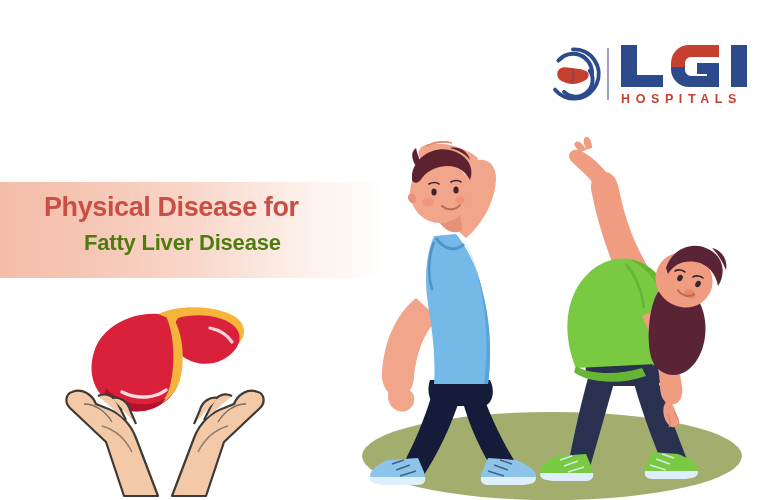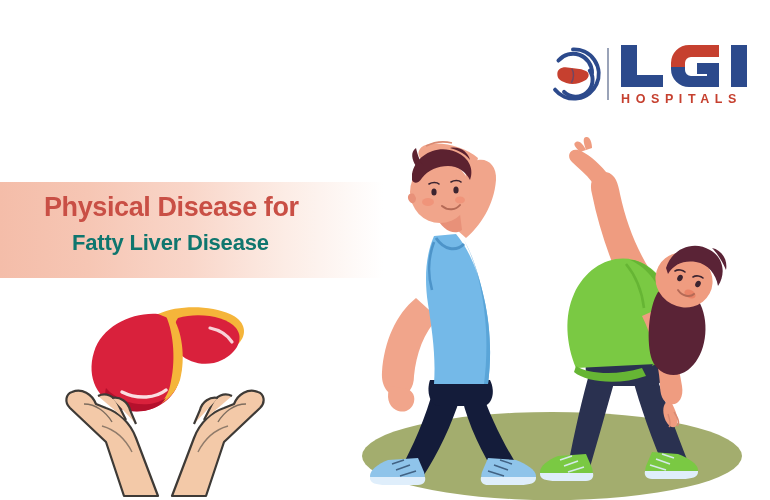--- a/index.html
+++ b/index.html
@@ -85,25 +85,25 @@
     font-size: 27px;
     font-weight: bold;
     color: #c94f45;
     letter-spacing: -0.4px;
     line-height: 1.15;
     white-space: nowrap;
   }
   #title-line2 {
     font-size: 22px;
     font-weight: bold;
-    color: #0f766e;
+    color: #4d7c0f;
     letter-spacing: -0.2px;
     line-height: 1.15;
     margin-top: 7px;
-    margin-left: 28px;
+    margin-left: 40px;
     white-space: nowrap;
   }
 
   
   #liver-hands {
     position: absolute;
     left: 62px;
     top: 300px;
     width: 205px;
     height: 200px;

